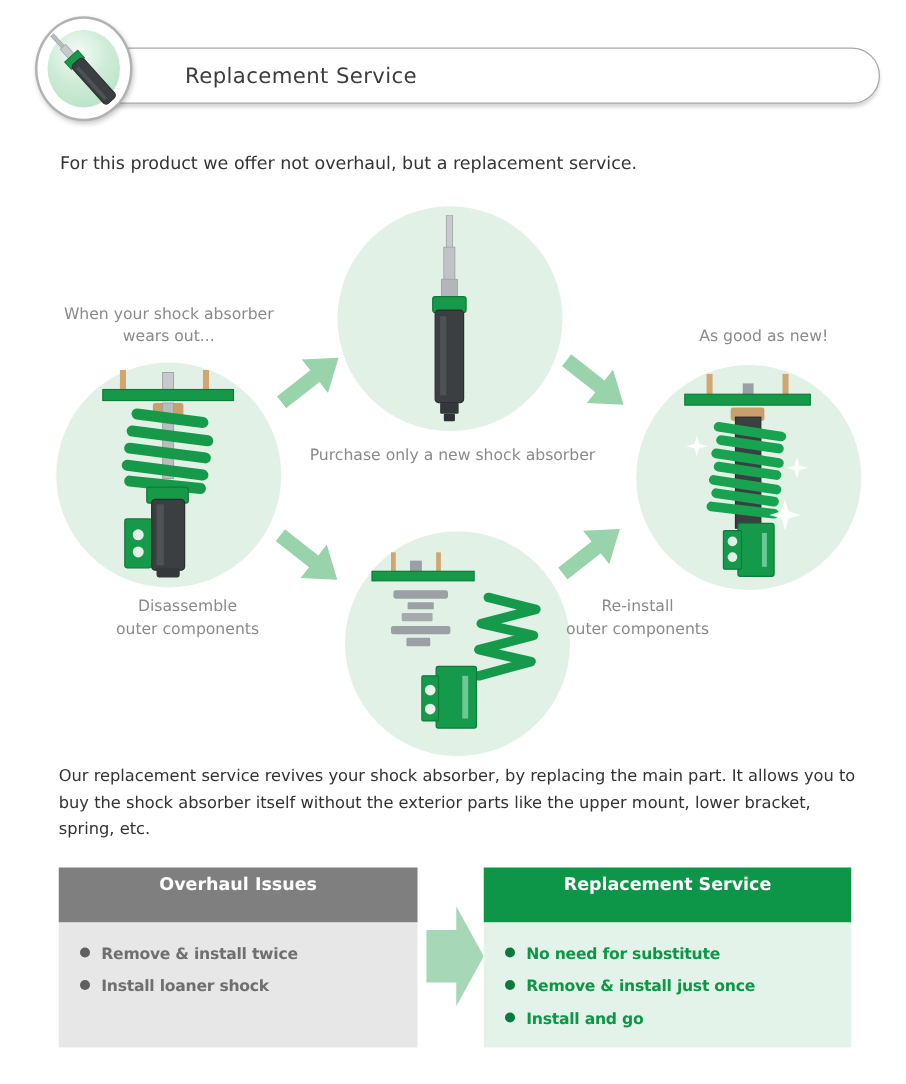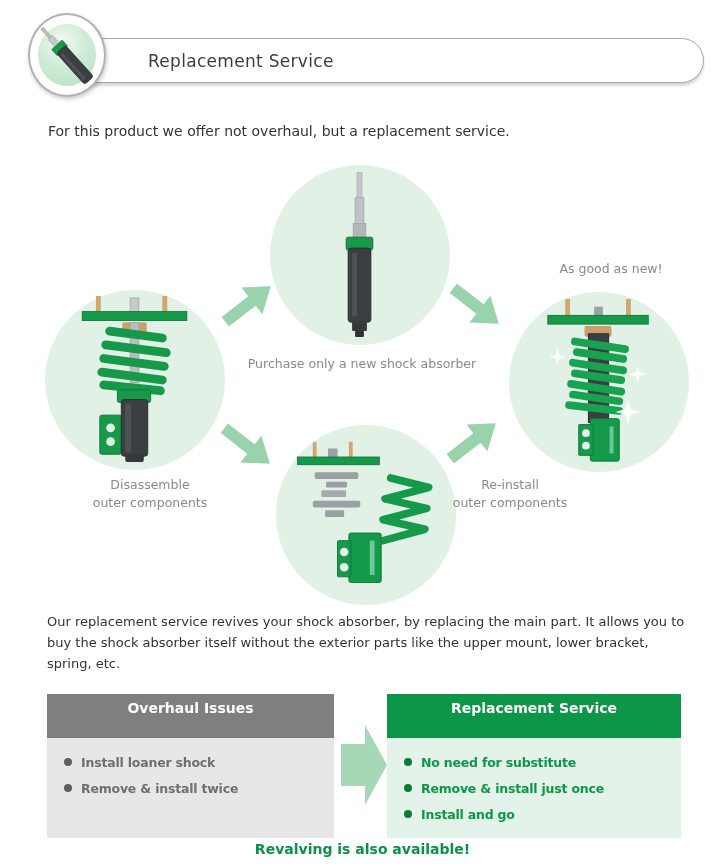--- a/index.html
+++ b/index.html
@@ -187,20 +187,22 @@
         <circle cx="51.5" cy="139" r="4" fill="#e1f1e6"></circle>
         <circle cx="51.5" cy="152" r="4" fill="#e1f1e6"></circle>
         <g fill="#ffffff" opacity="0.9">
           <path d="M22 51 L24 58 L31 60 L24 62 L22 69 L20 62 L13 60 L20 58 Z"></path>
           <path d="M105 69 L107 76 L114 78 L107 80 L105 87 L103 80 L96 78 L103 76 Z"></path>
           <path d="M95 104 L98 114 L108 117 L98 120 L95 130 L92 120 L82 117 L92 114 Z"></path>
         </g>
       </svg>
     </div>
 
+    <div class="dlabel l-wear">When your shock absorber
+wears out...</div>
     <div class="dlabel l-purchase">Purchase only a new shock absorber</div>
     <div class="dlabel l-good">As good as new!</div>
     <div class="dlabel l-disassemble">Disassemble
 outer components</div>
     <div class="dlabel l-reinstall">Re-install
 outer components</div>
 
     <svg class="flow-arrow a1" viewBox="0 0 58 40">
       <polygon points="0,14 34,14 34,3 58,20 34,37 34,26 0,26" fill="#98d3ac"></polygon>
     </svg>
@@ -217,25 +219,25 @@
 
   <div class="description">Our replacement service revives your shock absorber, by replacing the main part. It allows you to buy the shock absorber itself without the exterior parts like the upper mount, lower bracket, spring, etc.</div>
 
   <div class="comparison">
 
     <div class="cmp-box box-left">
       <div class="box-header gray">Overhaul Issues</div>
       <div class="box-body gray">
         <div class="bullet-row">
           <span class="bullet-dot"></span>
+          <span class="bullet-text">Remove &amp; install twice</span>
+        </div>
+        <div class="bullet-row">
+          <span class="bullet-dot"></span>
           <span class="bullet-text">Install loaner shock</span>
-        </div>
-        <div class="bullet-row">
-          <span class="bullet-dot"></span>
-          <span class="bullet-text">Remove &amp; install twice</span>
         </div>
       </div>
     </div>
 
     <svg class="mid-arrow" viewBox="0 0 46 80">
       <polygon points="0,19 24,19 24,0 46,40 24,80 24,61 0,61" fill="#a6d8b7"></polygon>
     </svg>
 
     <div class="cmp-box box-right">
       <div class="box-header green">Replacement Service</div>
@@ -249,15 +251,14 @@
           <span class="bullet-text">Remove &amp; install just once</span>
         </div>
         <div class="bullet-row">
           <span class="bullet-dot"></span>
           <span class="bullet-text">Install and go</span>
         </div>
       </div>
     </div>
   </div>
 
-  <div class="footer-note">Revalving is also available!</div>
 
 </div>
 
 </body></html>

